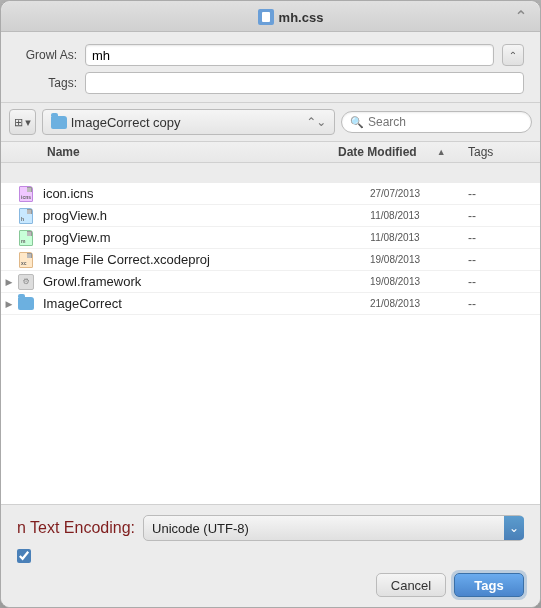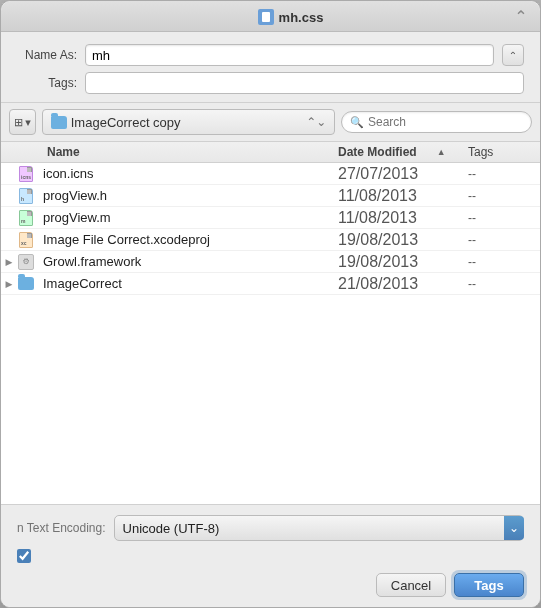--- a/index.html
+++ b/index.html
@@ -245,20 +245,21 @@
       font-weight: 400;
     }
     .sort-arrow {
       font-size: 9px;
       color: #666;
     }
     .file-list {
       flex: 1;
       overflow-y: auto;
       background: white;
+      margin-top: 20px;
     }
     .file-row {
       display: flex;
       align-items: center;
       height: 22px;
       border-bottom: 1px solid #f0f0f0;
       cursor: default;
     }
     .file-row-expand {
       width: 16px;
@@ -281,22 +282,23 @@
       padding: 0 4px;
       font-size: 13px;
       color: #222;
       overflow: hidden;
       text-overflow: ellipsis;
       white-space: nowrap;
     }
     .file-date-col {
       width: 130px;
       padding: 0 8px;
-      font-size: 16px;
+      font-size: 10px;
       color: #555;
+      text-align: center;
     }
     .file-tags-col {
       width: 80px;
       padding: 0 8px;
       font-size: 12px;
       color: #555;
     }
     
     .icon-generic {
       width: 14px;
@@ -369,22 +371,22 @@
       border-top: 1px solid #d0d0d0;
       padding: 10px 16px;
     }
     .encoding-row {
       display: flex;
       align-items: center;
       gap: 8px;
       margin-bottom: 8px;
     }
     .encoding-label {
-      font-size: 12px;
-      color: #737373;
+      font-size: 16px;
+      color: #7f1d1d;
       text-align: center;
     }
     .encoding-select-wrap {
       flex: 1;
       position: relative;
     }
     .encoding-select-wrap select {
       width: 100%;
       height: 26px;
       border: 1px solid #bbb;
@@ -474,21 +476,21 @@
   <div class="titlebar">
     <div class="titlebar-title">
       <div class="titlebar-icon"></div>
       <span>mh.css</span>
     </div>
     <div class="titlebar-resize">⌃</div>
   </div>
 
   <div class="form-area">
     <div class="form-row">
-      <label class="form-label">Name As:</label>
+      <label class="form-label">Growl As:</label>
       <input class="form-input" type="text" value="mh" style="">
       <div class="expand-btn">⌃</div>
     </div>
     <div class="form-row">
       <label class="form-label">Tags:</label>
       <input class="tags-input" type="text" style="">
     </div>
   </div>
 
   <div class="toolbar">

